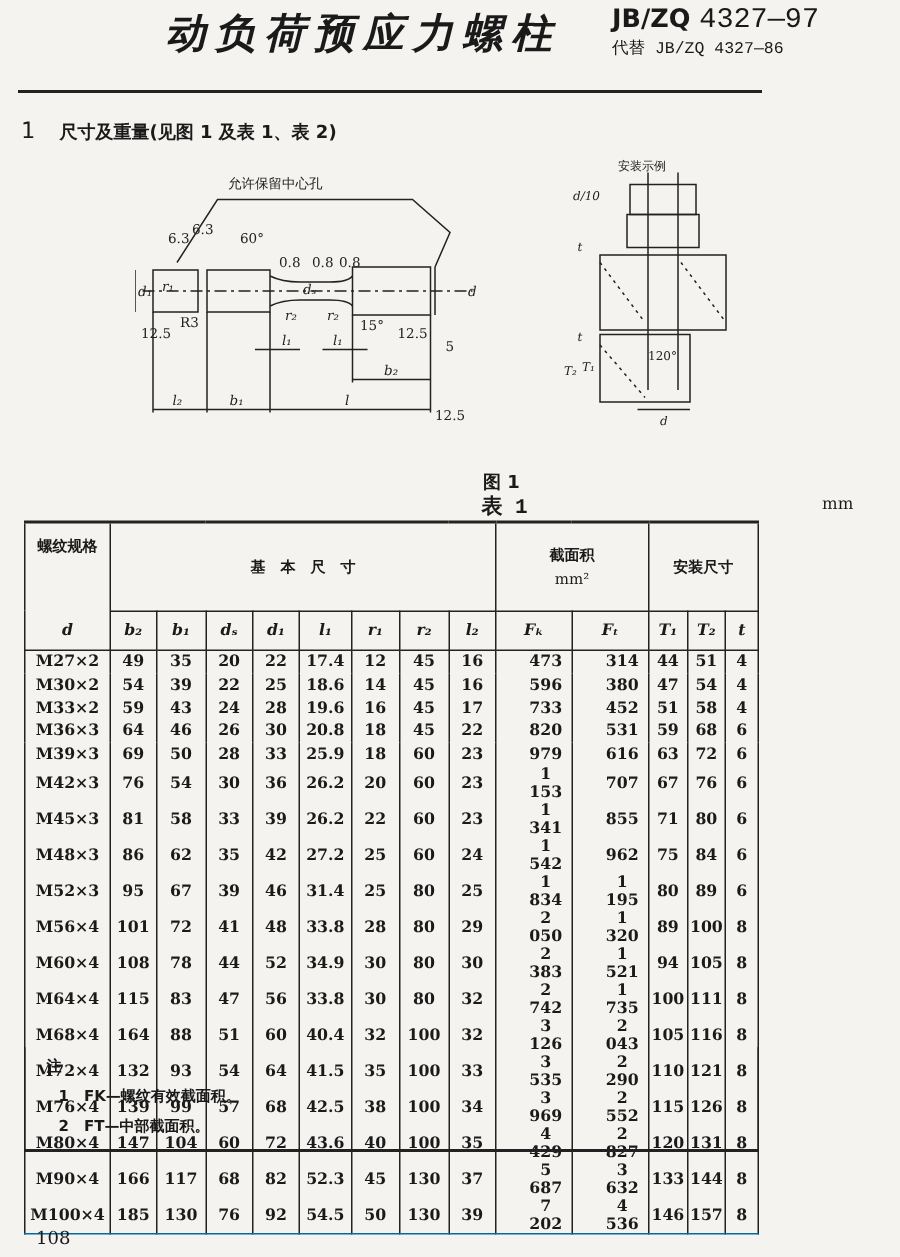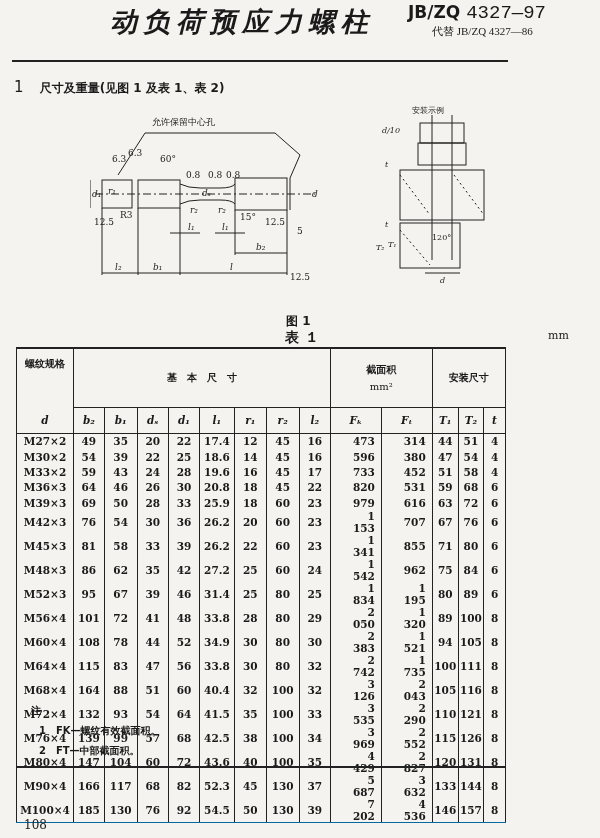--- a/index.html
+++ b/index.html
@@ -1,34 +1,34 @@
 <!DOCTYPE html>
 <html><head>
 <meta charset="utf-8">
 <style>
   html, body { margin:0; padding:0; }
   body { width:600px; height:838px; background:#f4f3ef; color:#1a1a1a; font-family:"DejaVu Serif", serif; position:relative; overflow:hidden; }
   .title { position:absolute; left:110px; top:4px; font-family:"DejaVu Sans", sans-serif; font-weight:bold; font-size:27px; letter-spacing:6px;font-style:italic; }
   .std-code { position:absolute; left:408px; top:2px; font-family:"DejaVu Sans", sans-serif; font-size:17px; font-weight:bold; }
   .std-code .num { font-weight:normal; font-family:"Liberation Mono", monospace; font-size:19px; }
-  .replaces { position:absolute; left:408px; top:24px; font-family:Liberation Serif, serif; font-size:11px;margin-left:24px; }
+  .replaces { position:absolute; left:408px; top:24px; font-family:Liberation Mono, monospace; font-size:11px; }
   .rule { position:absolute; left:12px; top:60px; width:496px; height:2px; background:#222; }
   .section { position:absolute; left:14px; top:78px; font-size:13px; }
   .section .sn { font-family:"DejaVu Sans", sans-serif; font-size:15px; margin-right:12px; }
   .section .st { font-family:"DejaVu Sans", sans-serif; font-weight:bold; font-size:12px; }
   .fig { position:absolute; left:90px; top:100px; width:240px; height:200px; }
   .fig2 { position:absolute; left:370px; top:105px; width:140px; height:180px; }
-  .caption { position:absolute; font-family:"DejaVu Sans", sans-serif; font-weight:bold; font-size:12px; }
+  .caption { position:absolute; font-family:"DejaVu Sans", sans-serif; font-weight:bold; font-size:12px;margin-left:36px; }
   .unit { position:absolute; left:548px; top:329px; font-size:11px; }
   table.main { position:absolute; left:16px; top:347px; width:490px; border-collapse:collapse; font-family:"DejaVu Serif", serif; font-size:10.5px; font-weight:bold; }
   table.main td, table.main th { border-left:1px solid #222; border-right:1px solid #222; padding:0; text-align:center; height:15.4px; }
   table.main th { font-weight:bold; }
   table.main tr.h1 th { height:50px; border-top:2px solid #222; border-bottom:1px solid #222; }
   table.main tr.h2 th { height:25px; border-bottom:1px solid #222; font-style:italic; }
-  table.main .rnum { text-align:right; padding-right:6px;padding-left:22px; }
+  table.main .rnum { padding-right:6px;padding-left:22px; }
   table.main .cjk { font-family:"DejaVu Sans", sans-serif; font-size:10px; }
   table.main tr.last td { border-bottom:1px solid #0369a1; }
   .notes { position:absolute; left:16px; top:698px; width:488px; height:68px; border:1px solid #222; border-top:none; border-bottom:2px solid #222; font-family:"DejaVu Sans", sans-serif; font-size:10px; font-weight:bold; }
   .notes div { position:absolute; left:22px; }
   .page-num { position:absolute; left:24px; top:818px; font-size:12px; }
   svg text { font-family:"DejaVu Serif", serif; }
 </style>
 </head>
 <body>
 

